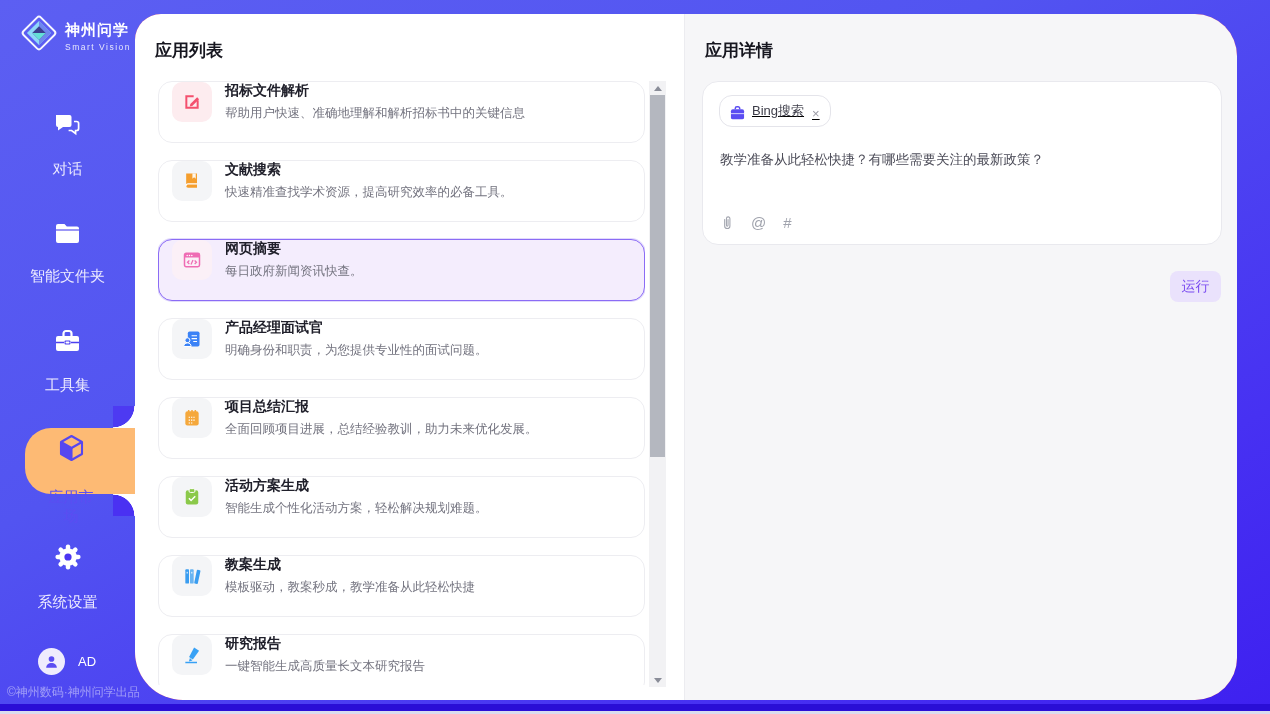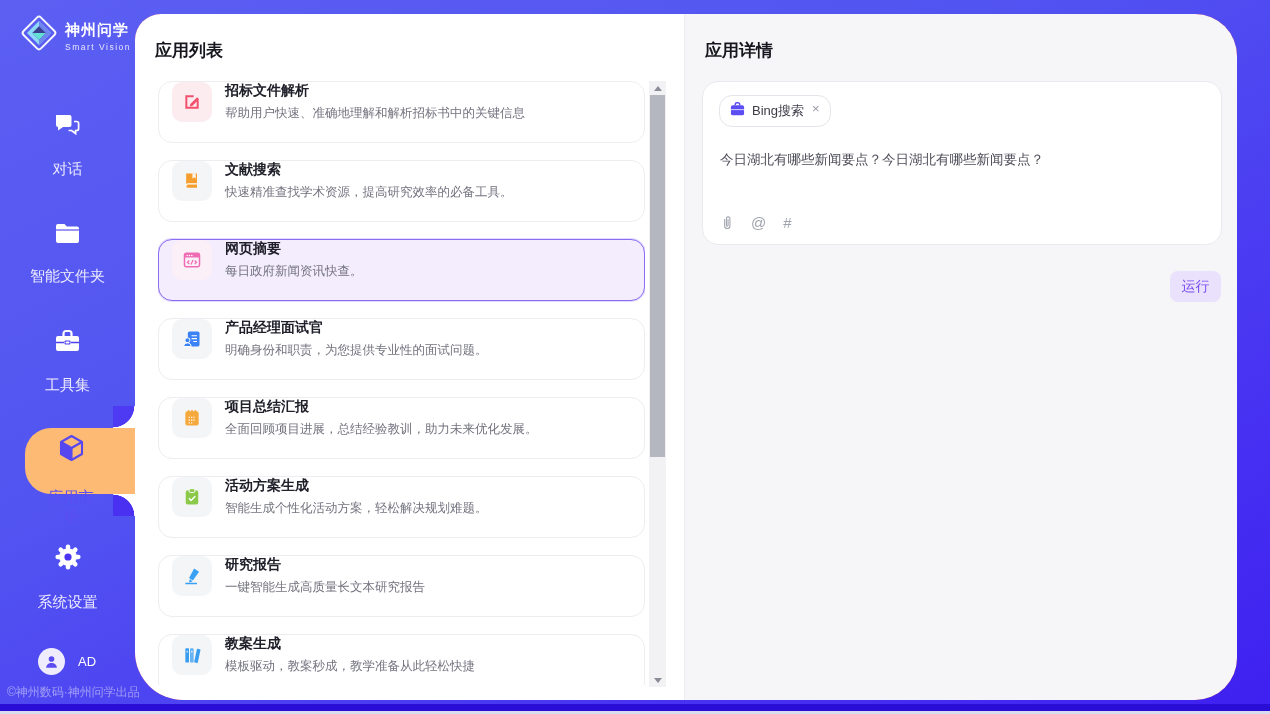--- a/index.html
+++ b/index.html
@@ -70,22 +70,22 @@
     align-items:center; justify-content:center; }
   .sb-up { top:0; } .sb-down { bottom:0; }
   .tri-up   { width:0; height:0; border-left:4px solid transparent; border-right:4px solid transparent; border-bottom:5px solid #8a8d98; }
   .tri-down { width:0; height:0; border-left:4px solid transparent; border-right:4px solid transparent; border-top:5px solid #8a8d98; }
   .sb-thumb { position:absolute; left:1px; top:14px; width:15px; height:362px; background:#b4b7bf; }
 
   
   .app-detail { position:relative; flex:1; height:100%; background:#f6f6f8; border-left:1px solid #ececf0; }
   .detail-card { position:absolute; left:17px; top:67px; width:520px; height:164px; background:#fff;
     border:1px solid #e9e9ee; border-radius:16px; }
-  .tool-tag { position:absolute; left:16px; top:13px; display:inline-flex; align-items:flex-start;
-    padding:6px 10px; border:1px solid #e4e4ea; border-radius:13px; background:#fff; }
+  .tool-tag { position:absolute; left:16px; top:13px; display:inline-flex; align-items:flex-end;
+    padding:6px 10px; border:1px solid #e4e4ea; border-radius:13px; background:#fff;text-decoration:underline; }
   .tool-tag .tag-label { margin-left:7px; font-size:13px; color:#3c3c48; }
   .tag-close { margin-left:8px; font-size:13px; color:#9b9ba6; cursor:pointer; line-height:1; }
   .prompt-text { position:absolute; left:17px; top:69px; right:16px; font-size:13.5px; color:#4c4c58; }
   .composer-icons { position:absolute; left:17px; bottom:13px; display:flex; align-items:center; gap:17px; }
   .composer-icons .glyph { font-size:15px; color:#a0a3ad; cursor:pointer; }
   .run-btn { position:absolute; right:16px; top:257px; width:51px; height:31px; background:#eae2fc;
     border-radius:8px; border:none; color:#7a4cf0; font-size:14px; cursor:pointer;
     display:flex; align-items:center; justify-content:center; font-family:inherit; }
 </style>
 </head>
@@ -266,43 +266,43 @@
         </span>
         <span class="card-text">
           <span class="card-title" style="display:block">活动方案生成</span>
           <span class="card-desc" style="display:block">智能生成个性化活动方案，轻松解决规划难题。</span>
         </span>
       </div>
 
       <div class="app-card">
         <span class="icon-box" style="background:#f4f5f7">
           <svg width="20" height="20" viewBox="0 0 24 24">
-            <path d="M14.5 3l6 4-7.5 10.5-4.5-3z" fill="#38a1f5"></path>
-            <path d="M9.5 15.5l-1.2 4.2 4.2-1.2z" fill="#38a1f5"></path>
-            <path d="M4 21h14" stroke="#38a1f5" stroke-width="1.8"></path>
-          </svg>
-        </span>
-        <span class="card-text">
-          <span class="card-title" style="display:block">研究报告</span>
-          <span class="card-desc" style="display:block">一键智能生成高质量长文本研究报告</span>
-        </span>
-      </div>
-
-      <div class="app-card">
-        <span class="icon-box" style="background:#f4f5f7">
-          <svg width="20" height="20" viewBox="0 0 24 24">
             <rect x="4" y="4" width="4.4" height="17" rx="1" fill="#3a9df0"></rect>
             <rect x="9.6" y="4" width="4.4" height="17" rx="1" fill="#3a9df0" opacity=".75"></rect>
             <rect x="16.2" y="4.6" width="4.4" height="16.8" rx="1" fill="#3a9df0" transform="rotate(12 18.4 13)"></rect>
             <path d="M6.2 7v2M11.8 7v2" stroke="#fff" stroke-width="1.2"></path>
           </svg>
         </span>
         <span class="card-text">
           <span class="card-title" style="display:block">教案生成</span>
           <span class="card-desc" style="display:block">模板驱动，教案秒成，教学准备从此轻松快捷</span>
+        </span>
+      </div>
+
+      <div class="app-card">
+        <span class="icon-box" style="background:#f4f5f7">
+          <svg width="20" height="20" viewBox="0 0 24 24">
+            <path d="M14.5 3l6 4-7.5 10.5-4.5-3z" fill="#38a1f5"></path>
+            <path d="M9.5 15.5l-1.2 4.2 4.2-1.2z" fill="#38a1f5"></path>
+            <path d="M4 21h14" stroke="#38a1f5" stroke-width="1.8"></path>
+          </svg>
+        </span>
+        <span class="card-text">
+          <span class="card-title" style="display:block">研究报告</span>
+          <span class="card-desc" style="display:block">一键智能生成高质量长文本研究报告</span>
         </span>
       </div>
 
     </div>
 
     <div class="scrollbar">
       <div class="sb-up">
           <span class="tri-up"></span>
         </div>
       <div class="sb-thumb"></div>
@@ -319,21 +319,21 @@
       <span class="tool-tag">
         <svg width="15" height="14" viewBox="0 0 24 22">
           <path d="M8.5 5V3.5A2.5 2.5 0 0 1 11 1h2a2.5 2.5 0 0 1 2.5 2.5V5" fill="none" stroke="#5b4df2" stroke-width="2.4"></path>
           <rect x="1.5" y="5" width="21" height="16" rx="3" fill="#5b4df2"></rect>
           <path d="M1.5 12h21" stroke="#fff" stroke-width="1.2"></path>
         </svg>
         <span class="tag-label">Bing搜索</span>
         <span class="tag-close">×</span>
       </span>
 
-      <div class="prompt-text">今日湖北有哪些新闻要点？今日湖北有哪些新闻要点？</div>
+      <div class="prompt-text">教学准备从此轻松快捷？有哪些需要关注的最新政策？</div>
 
       <div class="composer-icons">
         <svg width="14" height="16" viewBox="0 0 24 26">
           <path d="M8 7v11a4.5 4.5 0 0 0 9 0V5.5a3 3 0 0 0-6 0V17a1.4 1.4 0 0 0 2.8 0V7" fill="none" stroke="#a0a3ad" stroke-width="1.8" stroke-linecap="round"></path>
         </svg>
         <span class="glyph">@</span>
         <span class="glyph">#</span>
       </div>
     </div>
 

